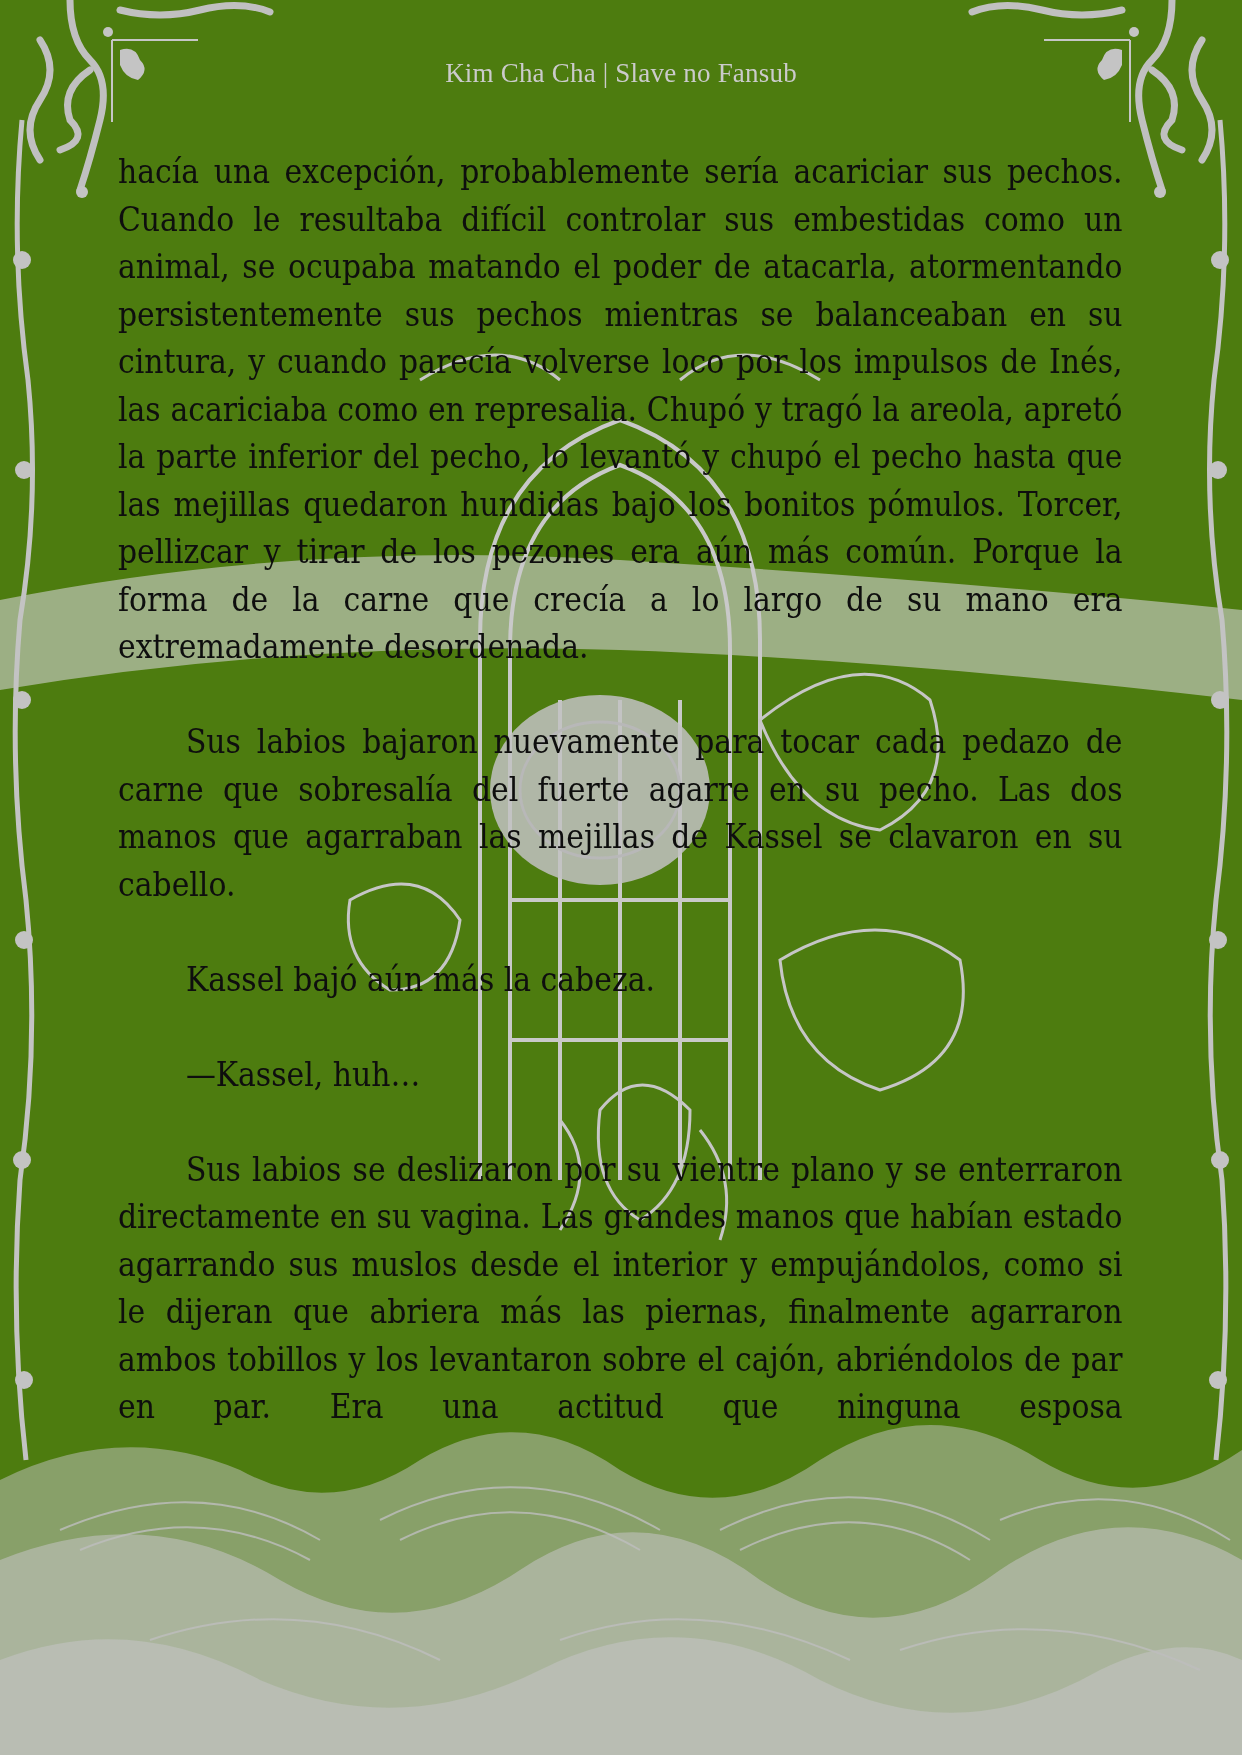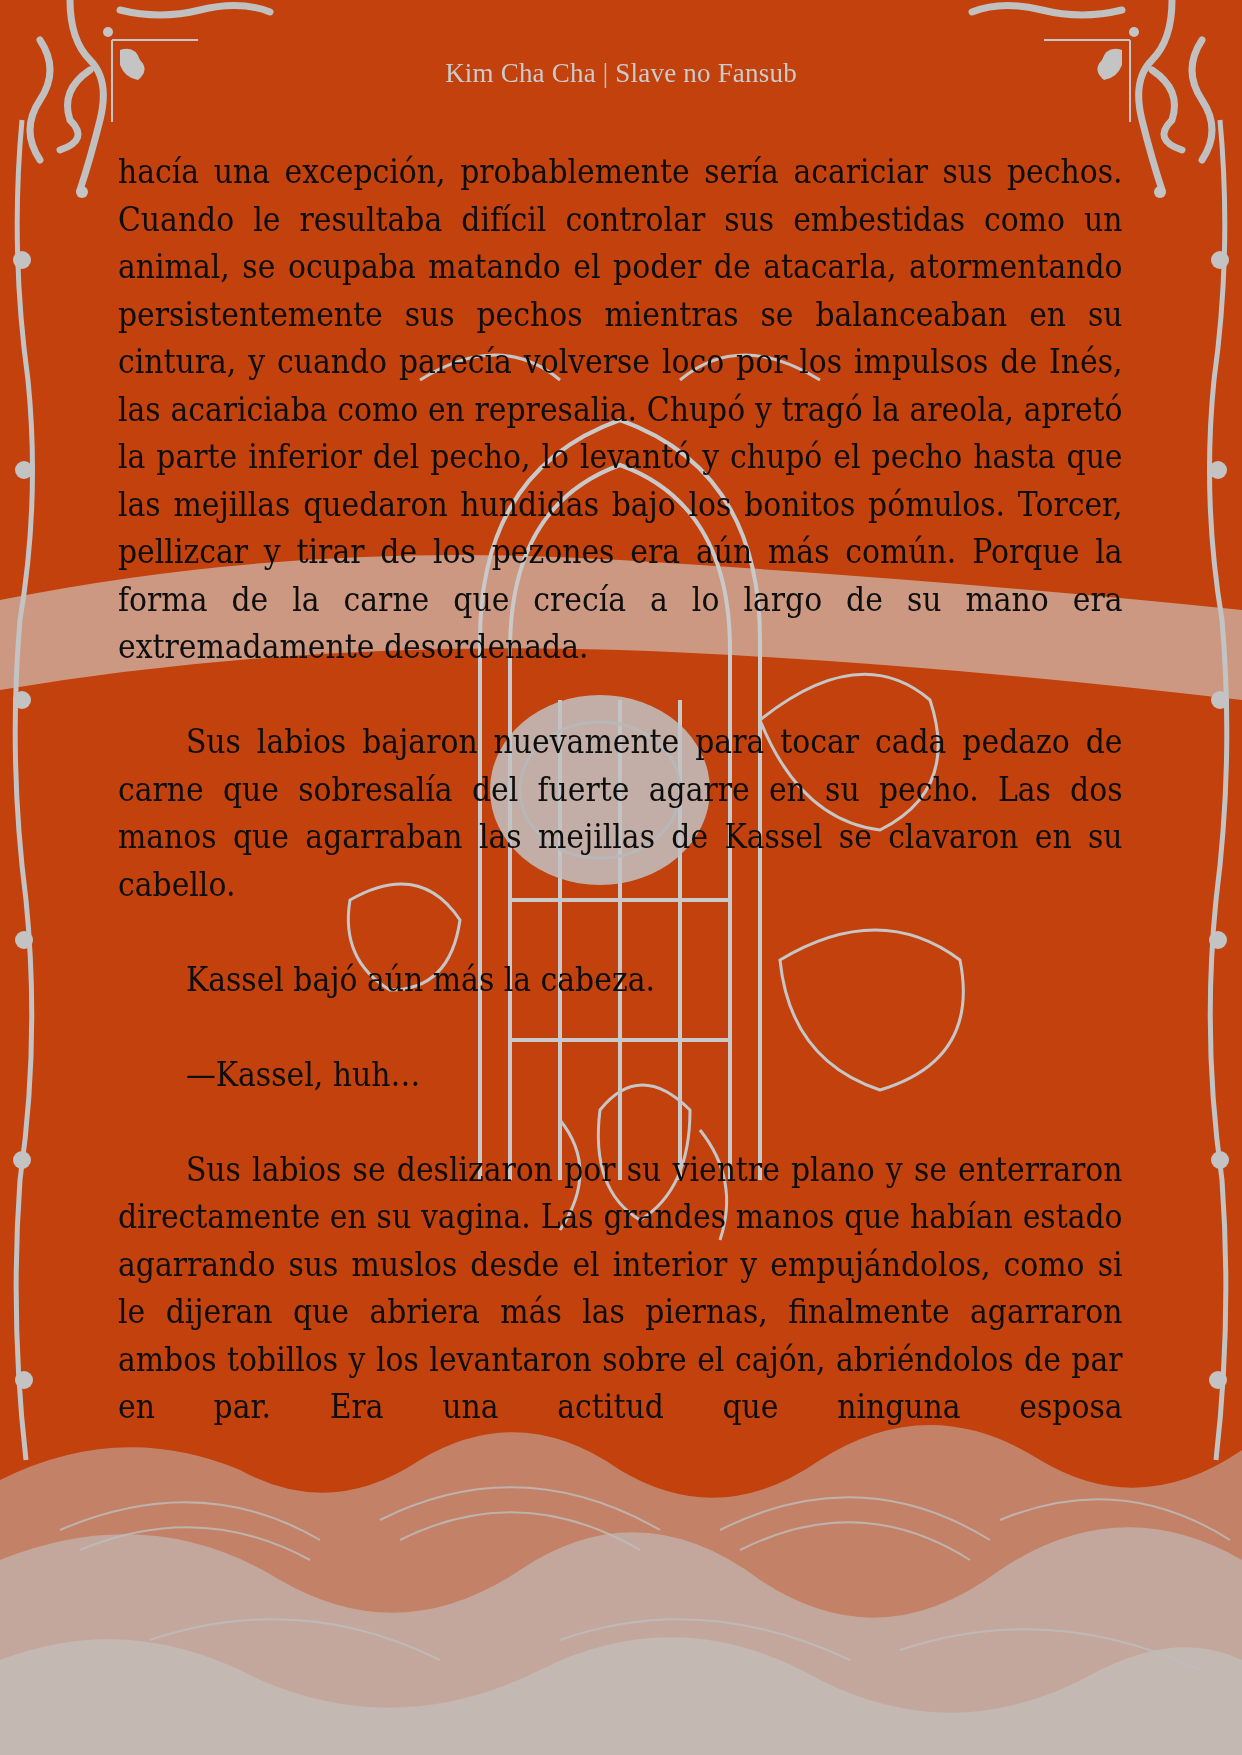--- a/index.html
+++ b/index.html
@@ -11,21 +11,21 @@
       height: 1755px;
       overflow: hidden;
       background: #d9d9d9;
       position: relative;
     }
     .page {
       position: absolute;
       left: 0; top: 0;
       width: 1242px;
       height: 1755px;
-      background: #c2410c;
+      background: #4d7c0f;
       overflow: hidden;
     }
     
     .ornament {
       position: absolute;
       pointer-events: none;
     }
     .ornament svg { display: block; }
     .bg-art {
       position: absolute;

